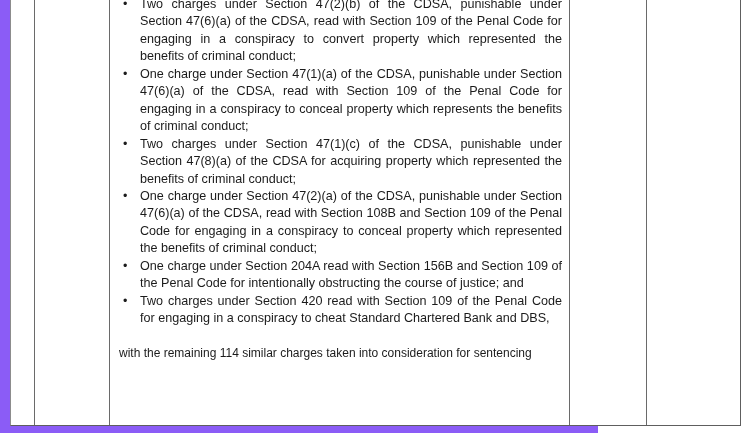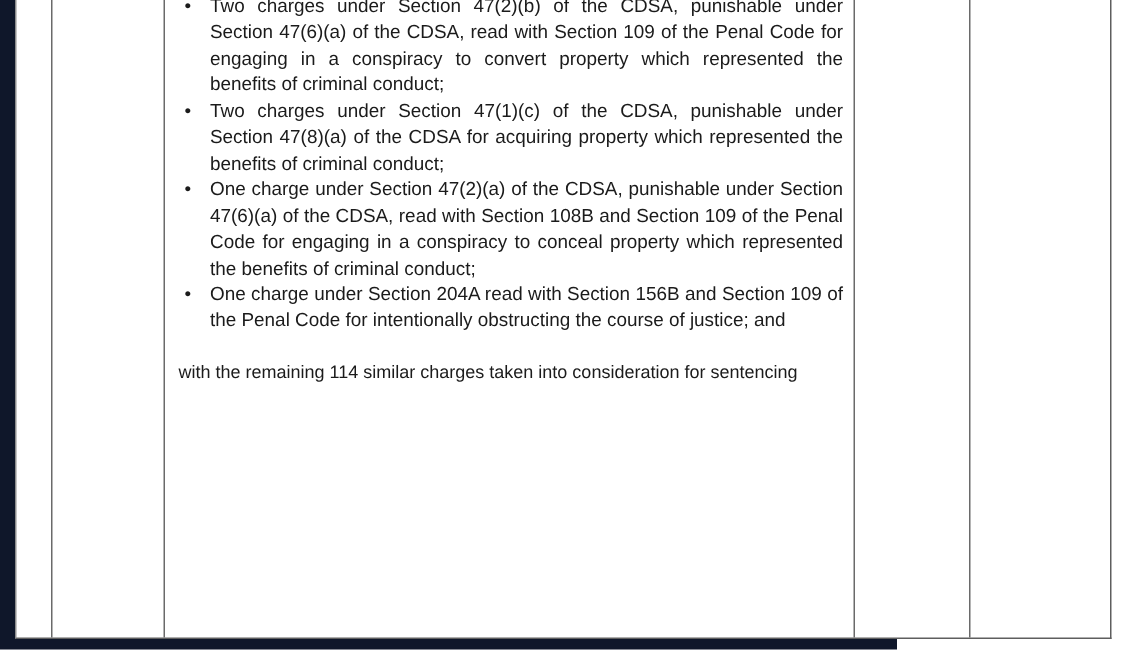--- a/index.html
+++ b/index.html
@@ -14,21 +14,21 @@
     overflow: hidden;
     font-family: "Liberation Sans", sans-serif;
     color: #1b1b1b;
     -webkit-font-smoothing: antialiased;
   }
 
   .page {
     position: relative;
     width: 598px;
     height: 433px;
-    background: #0f172a;
+    background: #8b5cf6;
   }
 
   
   .doc-table {
     position: absolute;
     left: 10px;
     top: -2px;
     width: 731px;
     height: 428px;
     box-sizing: border-box;
@@ -124,27 +124,33 @@
     <div class="cell cell-ref"></div>
 
     <div class="cell cell-charges">
       <div class="charges-inner">
 
         <ul class="charge-list">
           <li>
             <span class="txt">Two charges under Section 47(2)(b) of the CDSA, punishable under Section 47(6)(a) of the CDSA, read with Section 109 of the Penal Code for engaging in a conspiracy to convert property which represented the benefits of criminal conduct;</span>
           </li>
           <li>
+            <span class="txt">One charge under Section 47(1)(a) of the CDSA, punishable under Section 47(6)(a) of the CDSA, read with Section 109 of the Penal Code for engaging in a conspiracy to conceal property which represents the benefits of criminal conduct;</span>
+          </li>
+          <li>
             <span class="txt">Two charges under Section 47(1)(c) of the CDSA, punishable under Section 47(8)(a) of the CDSA for acquiring property which represented the benefits of criminal conduct;</span>
           </li>
           <li>
             <span class="txt">One charge under Section 47(2)(a) of the CDSA, punishable under Section 47(6)(a) of the CDSA, read with Section 108B and Section 109 of the Penal Code for engaging in a conspiracy to conceal property which represented the benefits of criminal conduct;</span>
           </li>
           <li>
             <span class="txt">One charge under Section 204A read with Section 156B and Section 109 of the Penal Code for intentionally obstructing the course of justice; and</span>
+          </li>
+          <li>
+            <span class="txt">Two charges under Section 420 read with Section 109 of the Penal Code for engaging in a conspiracy to cheat Standard Chartered Bank and DBS,</span>
           </li>
         </ul>
 
         <div class="trailing-note">with the remaining 114 similar charges taken into consideration for sentencing</div>
 
       </div>
     </div>
 
     <div class="cell cell-plea"></div>
     <div class="cell cell-sentence"></div>

